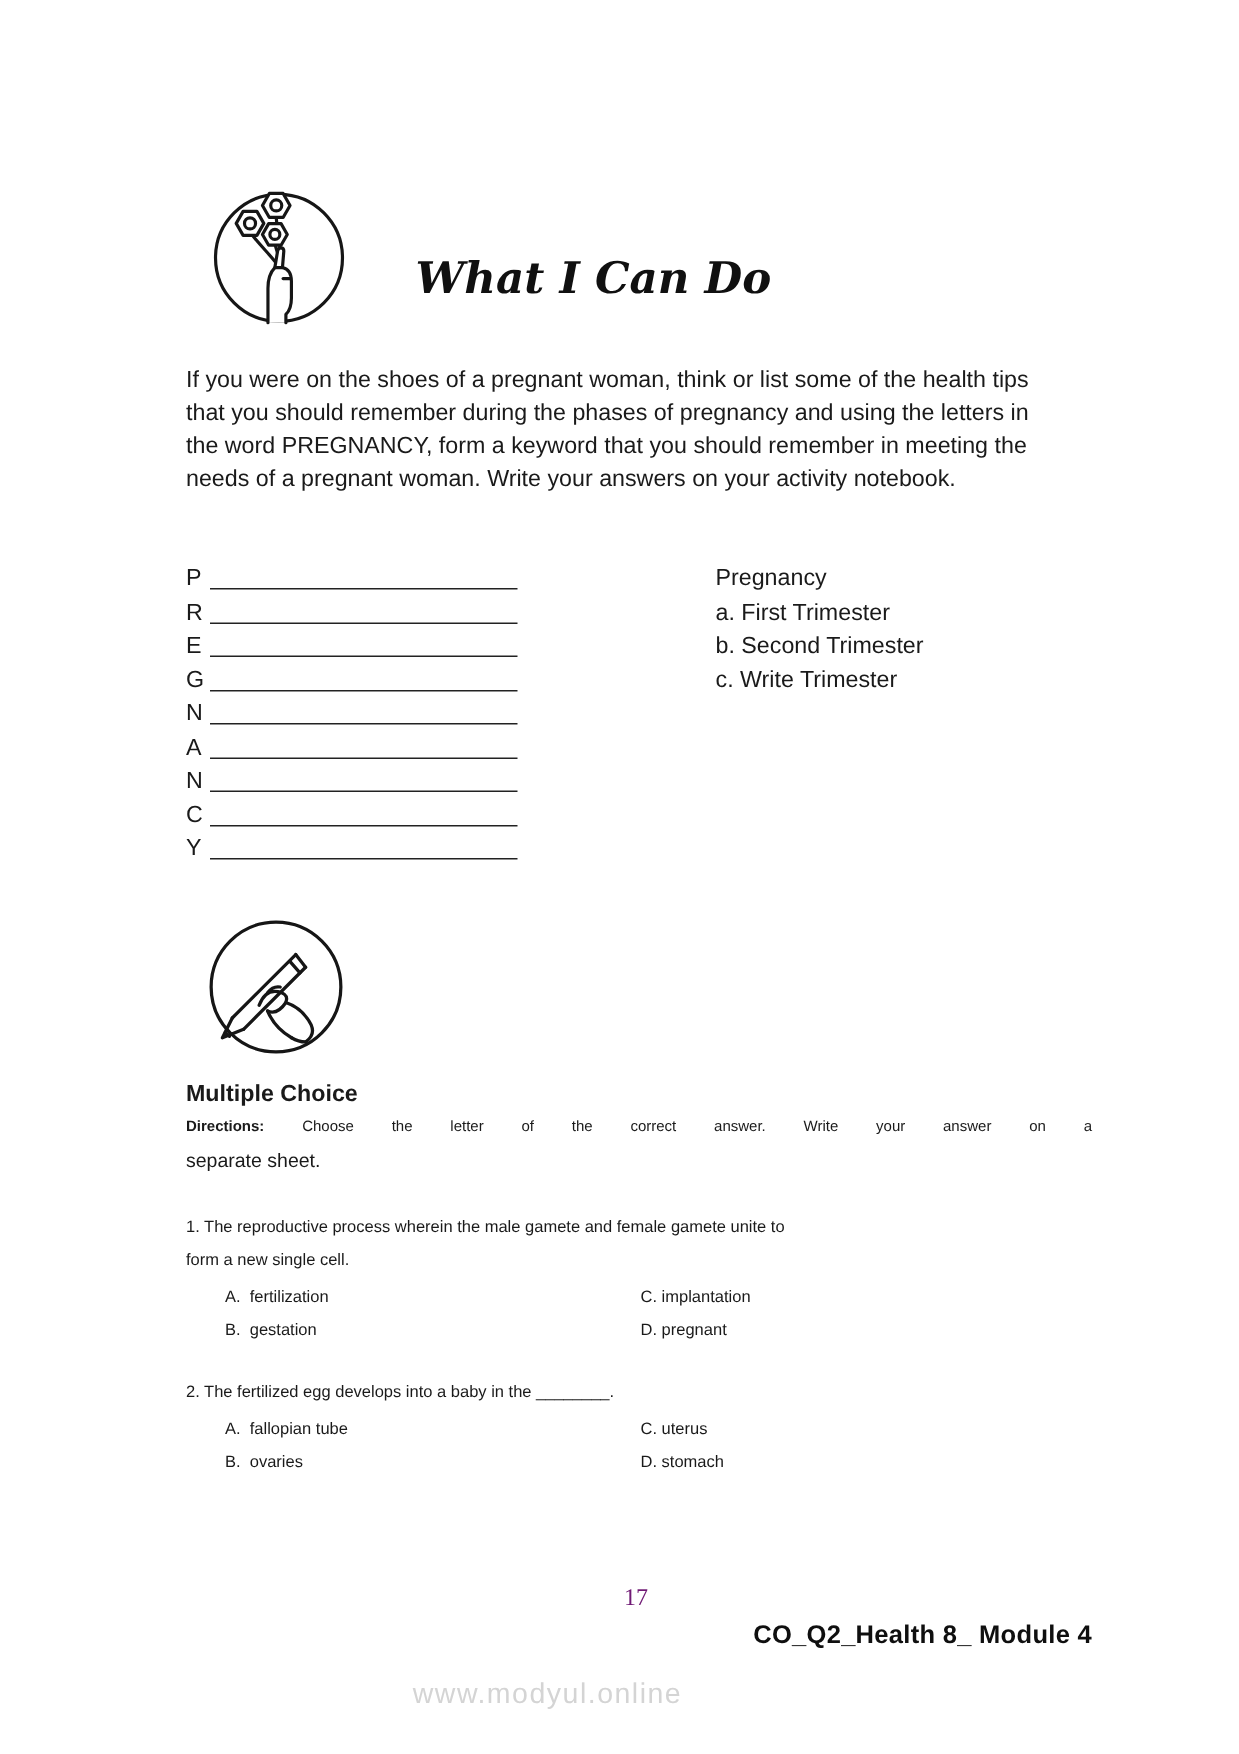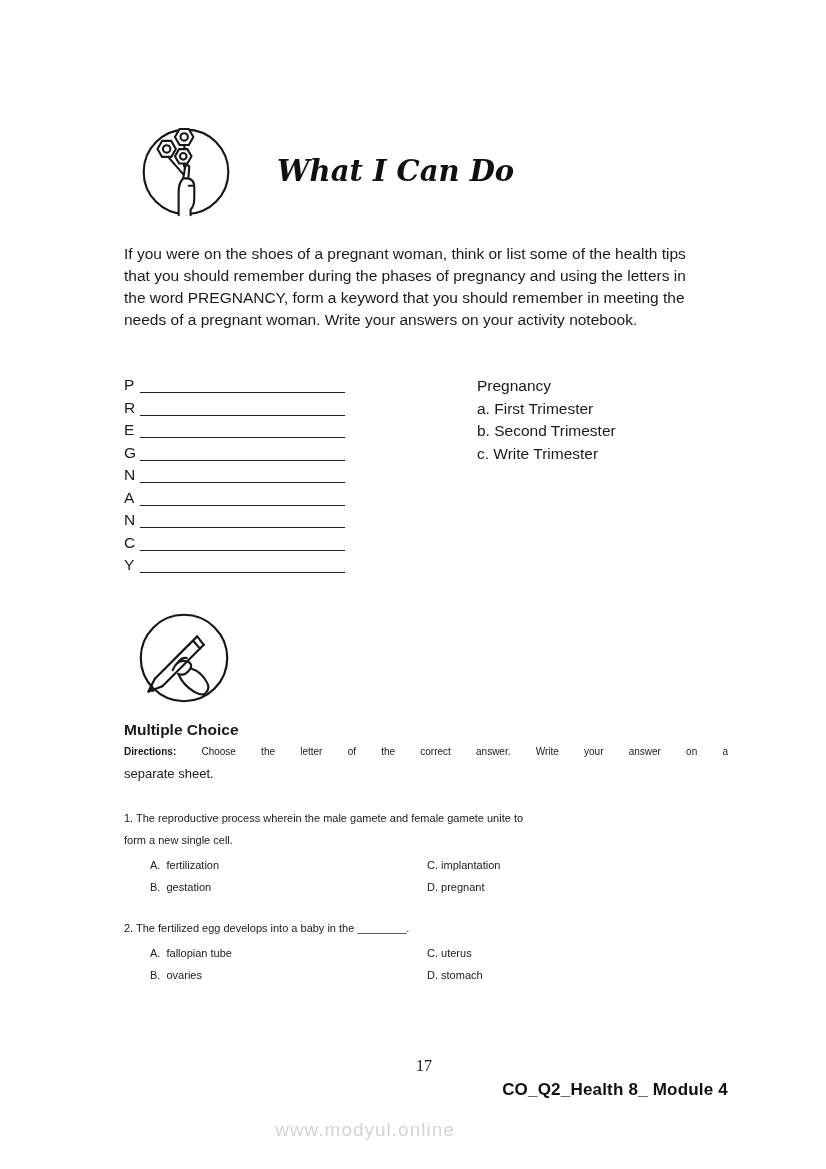--- a/index.html
+++ b/index.html
@@ -30,21 +30,21 @@
   .jline{width:604px;text-align:justify;text-align-last:justify;line-height:22px;font-size:10px;}
   .hang{line-height:22px;font-size:13px;}
 
   
   .question{font-size:11px;line-height:22px;}
   .opts{margin-left:26px;margin-top:3px;}
   .optrow{height:22px;white-space:pre;}
   .opt-left{display:inline-block;width:277px;white-space:pre;}
   .opt-right{display:inline-block;white-space:pre;}
 
-  .pagenum{font-family:"Liberation Serif",serif;font-size:16px;color:#0f172a;}
+  .pagenum{font-family:"Liberation Serif",serif;font-size:16px;color:#701a75;}
   .footer{font-size:17px;font-weight:bold;color:#0f0f0f;text-align:right;letter-spacing:0.2px;}
   .watermark{width:730px;text-align:center;font-size:19px;color:#d4d4d4;letter-spacing:1px;}
 </style>
 </head>
 <body>
 
 <div class="page">
 
   <div class="abs banner-icon" style="left:140px;top:122px;width:92px;height:98px;">
     <svg width="92" height="98" viewBox="0 0 100 106" fill="none" stroke="#161616" stroke-width="2.3" stroke-linecap="round" stroke-linejoin="round">
@@ -61,21 +61,21 @@
       </g>
       <circle cx="48" cy="16" r="4"></circle>
       <circle cx="29" cy="29" r="4"></circle>
       <circle cx="47" cy="37" r="3.6"></circle>
 
       <path fill="#ffffff" d="M42,101 L42,76 C42,68 44,64 47,61 L49,49 C49.5,46 53.5,46 53.5,49 L52.5,61 C57,62 59,66 59,71 L59,83 C59,89 57,93 55,95 L55,101"></path>
       <path d="M47,61 L52.5,61"></path>
       <path d="M53,69 L58,69"></path>
     </svg>
   </div>
-  <div class="abs banner-heading" style="left:277px;top:154px;">What I Can Do</div>
+  <div class="abs banner-heading" style="left:277px;top:168px;">What I Can Do</div>
 
   <div class="abs bodytext" style="left:124px;top:243px;width:612px;">
     <div class="line">If you were on the shoes of a pregnant woman, think or list some of the health tips</div>
     <div class="line">that you should remember during the phases of pregnancy and using the letters in</div>
     <div class="line">the word PREGNANCY, form a keyword that you should remember in meeting the</div>
     <div class="line">needs of a pregnant woman. Write your answers on your activity notebook.</div>
   </div>
 
   <div class="abs letters" style="left:124px;top:374px;">
     <div class="lrow"><span class="letter">P</span><span class="blank"></span></div>

